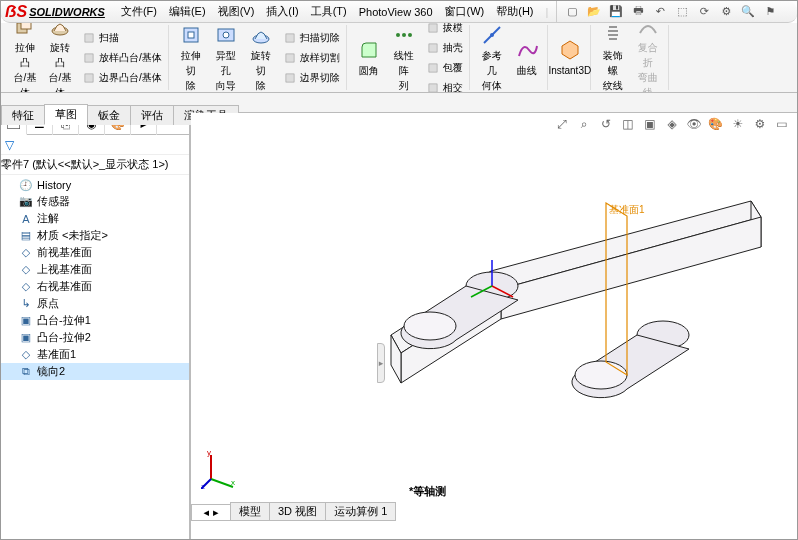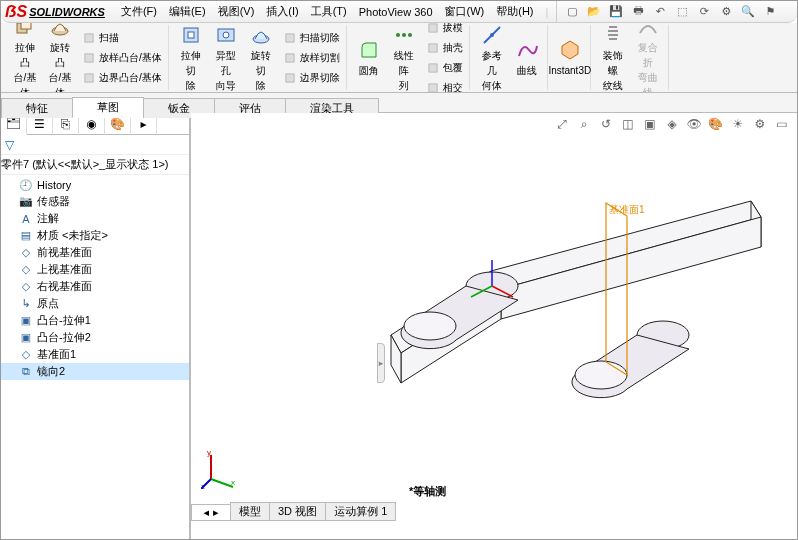--- a/index.html
+++ b/index.html
@@ -15,21 +15,21 @@
 .ribbon { height:70px; background:#f4f4f4; border-bottom:1px solid #bbb; display:flex; align-items:stretch; padding:2px 4px; gap:2px; overflow:hidden; }
 .rgroup { display:flex; align-items:center; gap:1px; border-right:1px solid #ddd; padding:0 3px; }
 .rbtn-lg { width:34px; display:flex; flex-direction:column; align-items:center; justify-content:center; gap:1px; padding:2px; border:1px solid transparent; border-radius:2px; }
 .rbtn-lg .ic { width:24px; height:24px; display:flex; align-items:center; justify-content:center; }
 .rbtn-lg .lbl { font-size:10px; text-align:center; line-height:15px; white-space:pre-wrap; }
 .rbtn-sm { display:flex; align-items:center; gap:2px; padding:1px 2px; border:1px solid transparent; border-radius:2px; font-size:10px; height:20px; }
 .rbtn-sm .ic { width:16px; height:16px; display:flex; align-items:center; justify-content:center; }
 .rstack { display:flex; flex-direction:column; justify-content:center; gap:0; }
 .grey { color:#aaa; }
 .tabstrip { height:20px; background:#f4f4f4; border-bottom:1px solid #bbb; display:flex; align-items:flex-end; font-size:11px; }
-.tab { padding:2px 24px; border:1px solid #bbb; border-bottom:none; margin-right:-1px; background:#eee; position:relative; top:6px; }
+.tab { padding:2px 10px; border:1px solid #bbb; border-bottom:none; margin-right:-1px; background:#eee; position:relative; top:13px; }
 .tab.active { background:#fff; border-bottom:1px solid #fff; }
 .content { flex:1; display:flex; min-height:0; }
 .tree-panel { width:190px; border-right:2px solid #bbb; display:flex; flex-direction:column; background:#fff; }
 .tree-tabs { height:22px; border-bottom:1px solid #bbb; display:flex; align-items:center; }
 .tree-tab { width:26px; height:22px; display:flex; align-items:center; justify-content:center; border-right:1px solid #ddd; font-size:12px; }
 .tree-tab.active { background:#fff; border-bottom:1px solid #fff; }
 .tree-toolbar { height:20px; border-bottom:1px solid #eee; display:flex; align-items:center; padding:0 4px; gap:4px; font-size:12px; }
 .tree-title { font-size:11px; padding:2px 0; border-bottom:1px solid #eee; white-space:nowrap; overflow:hidden; }
 .tree { flex:1; overflow:auto; font-size:11px; padding:2px 0; }
 .tree-item { display:flex; align-items:center; gap:4px; padding:1px 2px 1px 18px; white-space:nowrap; }

